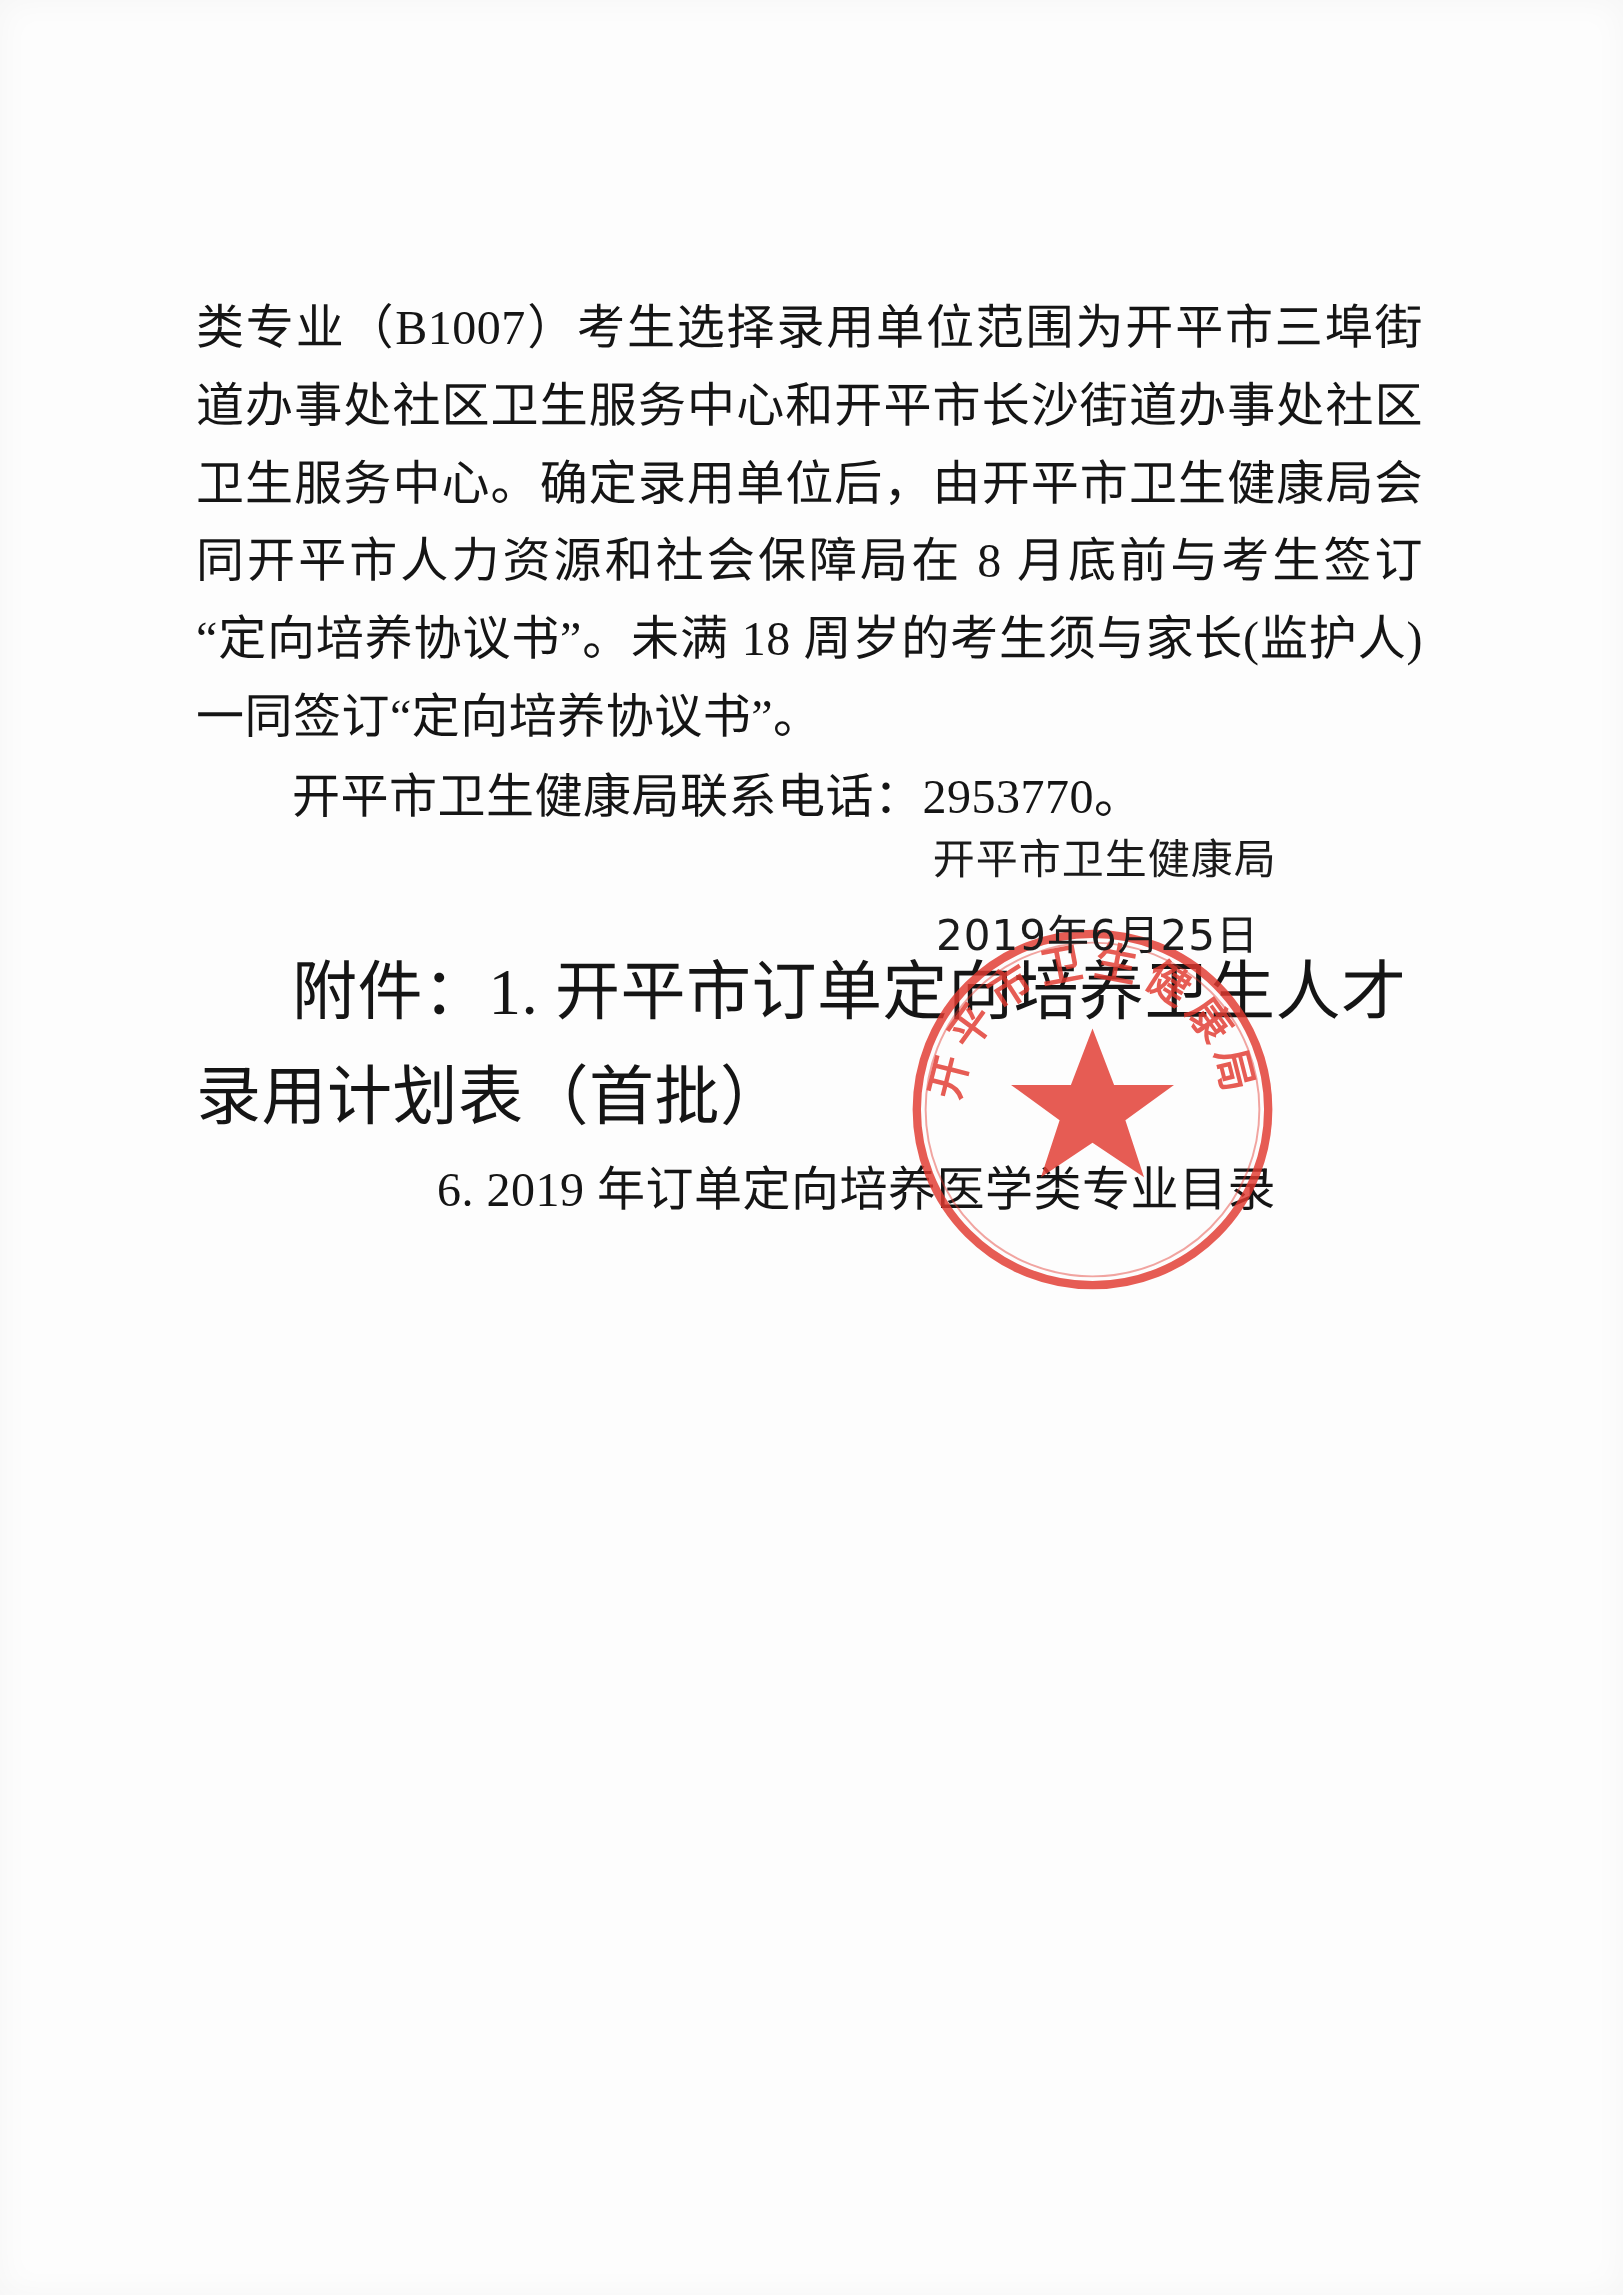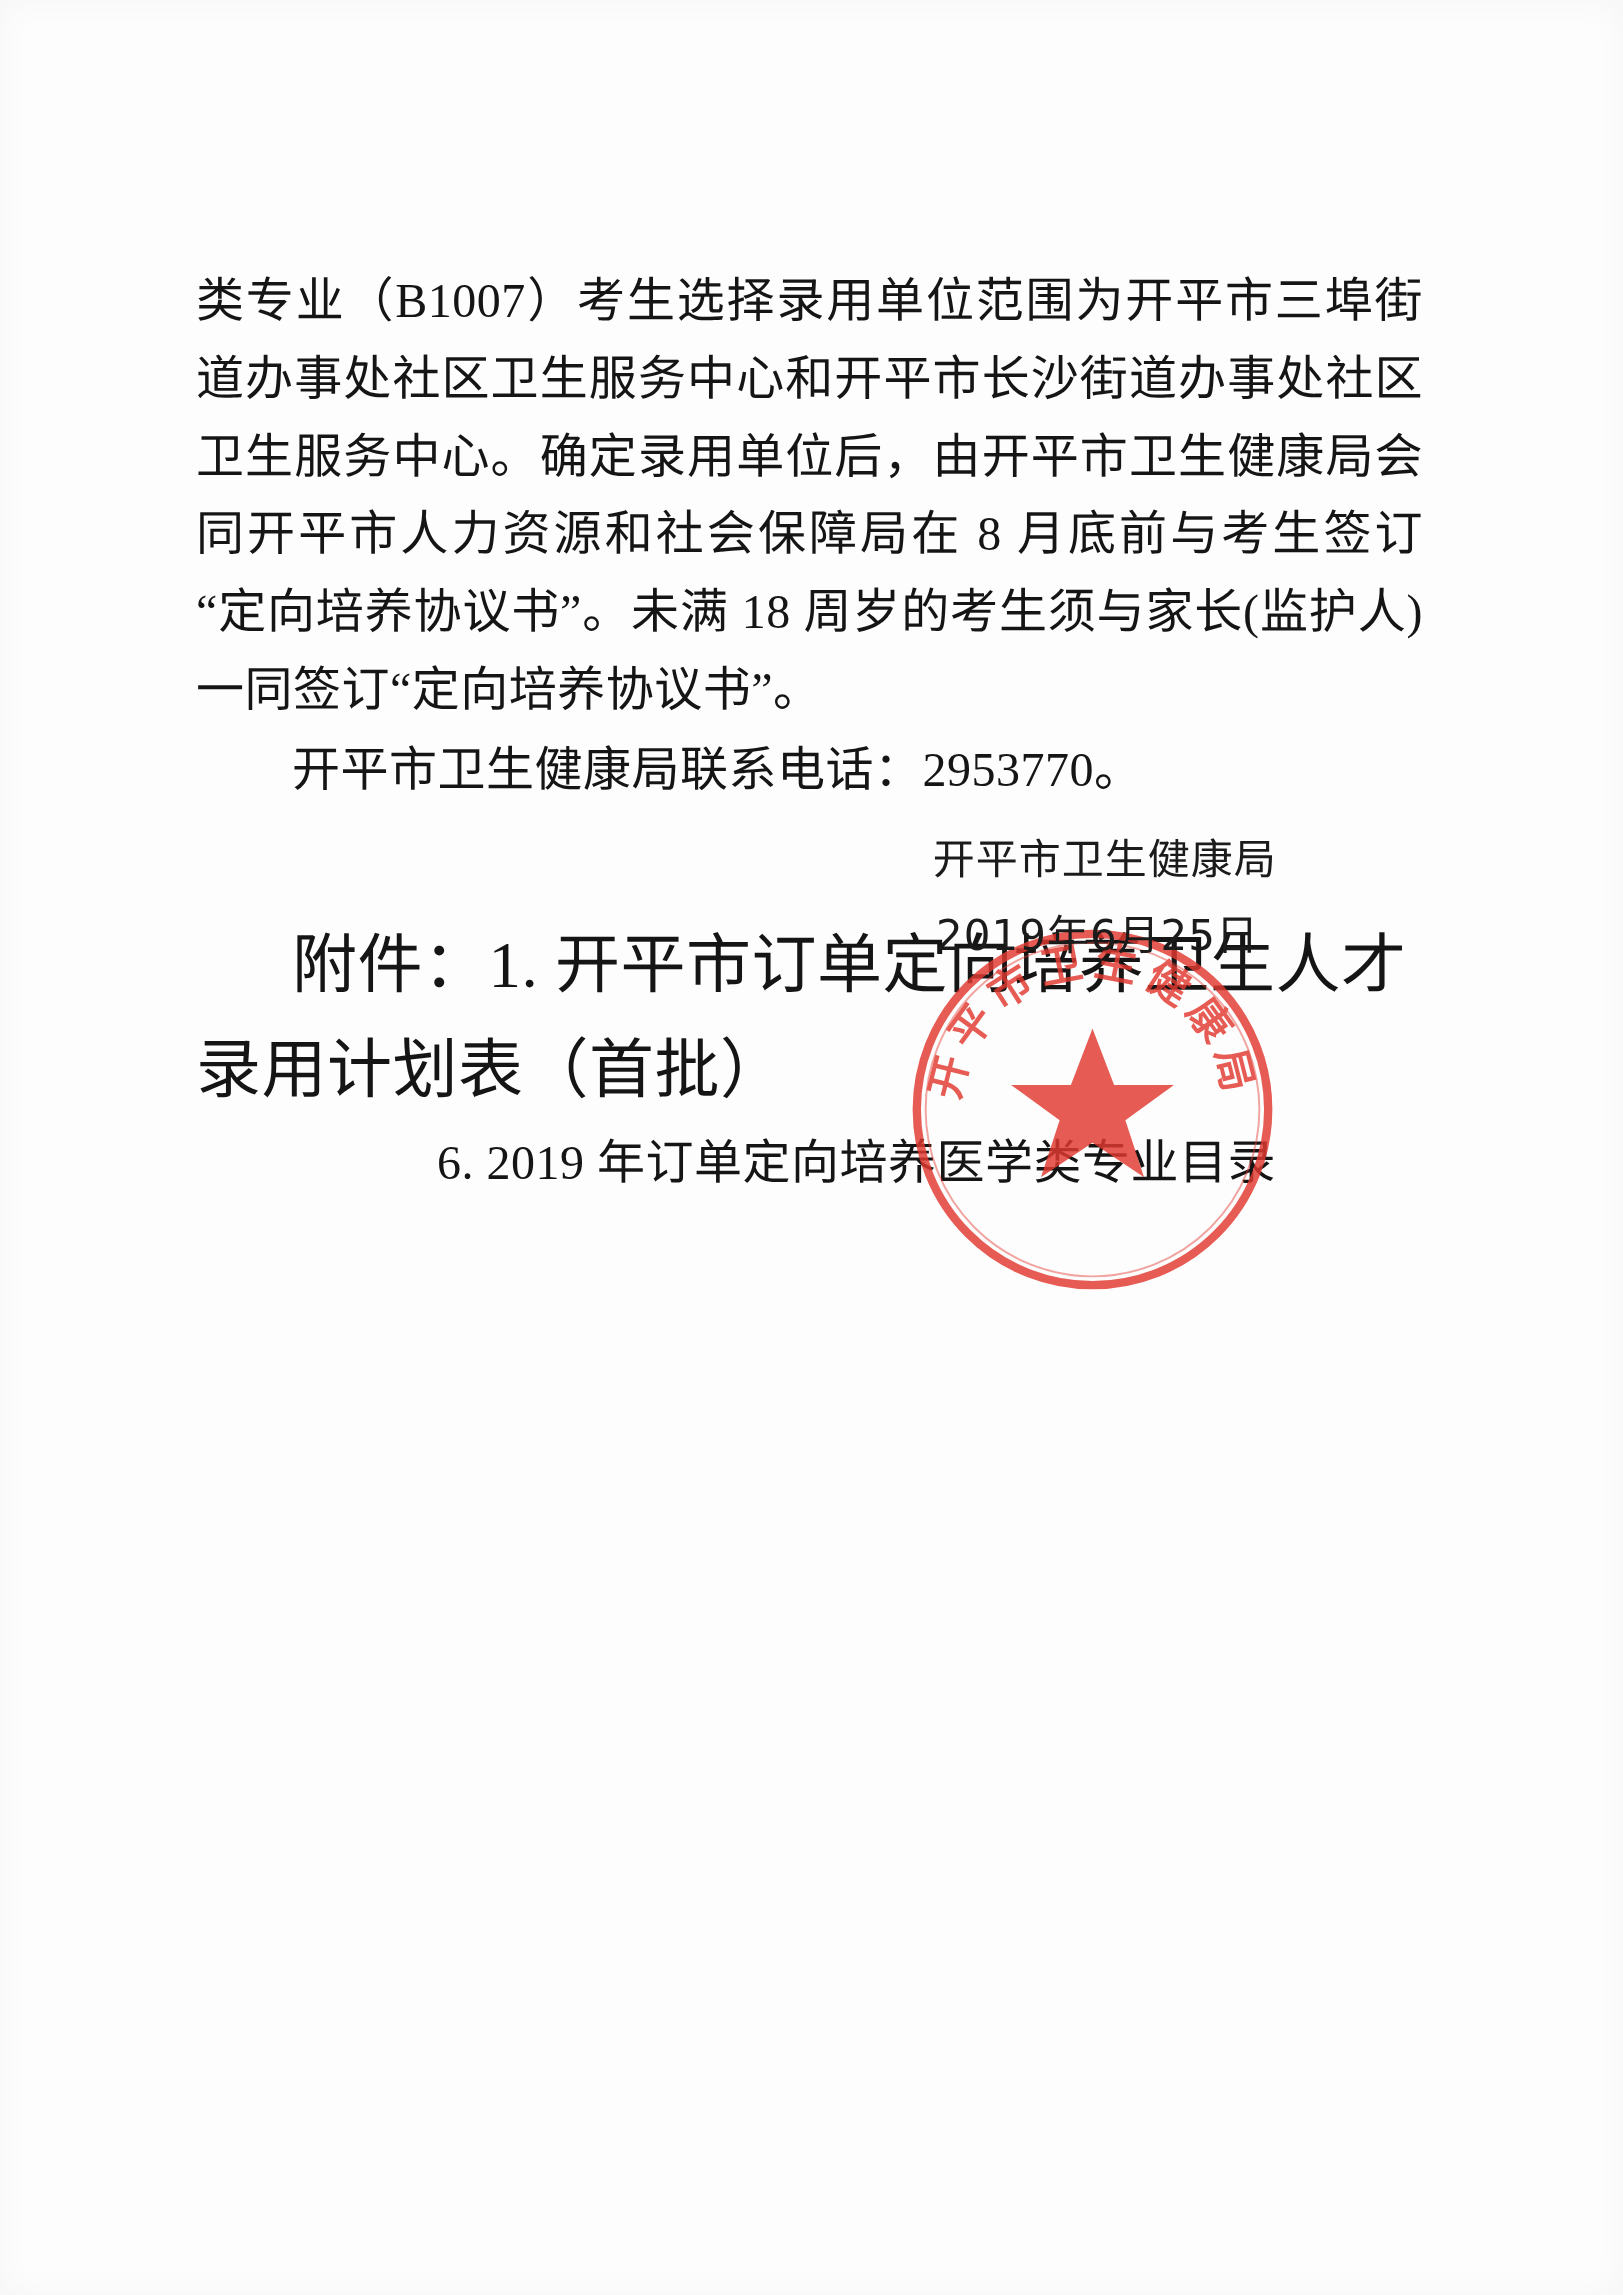--- a/index.html
+++ b/index.html
@@ -23,21 +23,21 @@
   .page::before {
     content: "";
     position: absolute;
     inset: 0;
     pointer-events: none;
     box-shadow: inset 0 0 34px rgba(0,0,0,0.035);
   }
   .doc-body {
     position: absolute;
     left: 196px;
-    top: 262px;
+    top: 289px;
     width: 1227px;
   }
   .para {
     font-size: 48px;
     line-height: 1.62;
     letter-spacing: 0.5px;
     text-align: justify;
     text-justify: inter-ideograph;
     margin: 0 0 2.9px 0;
     color: #151515;

